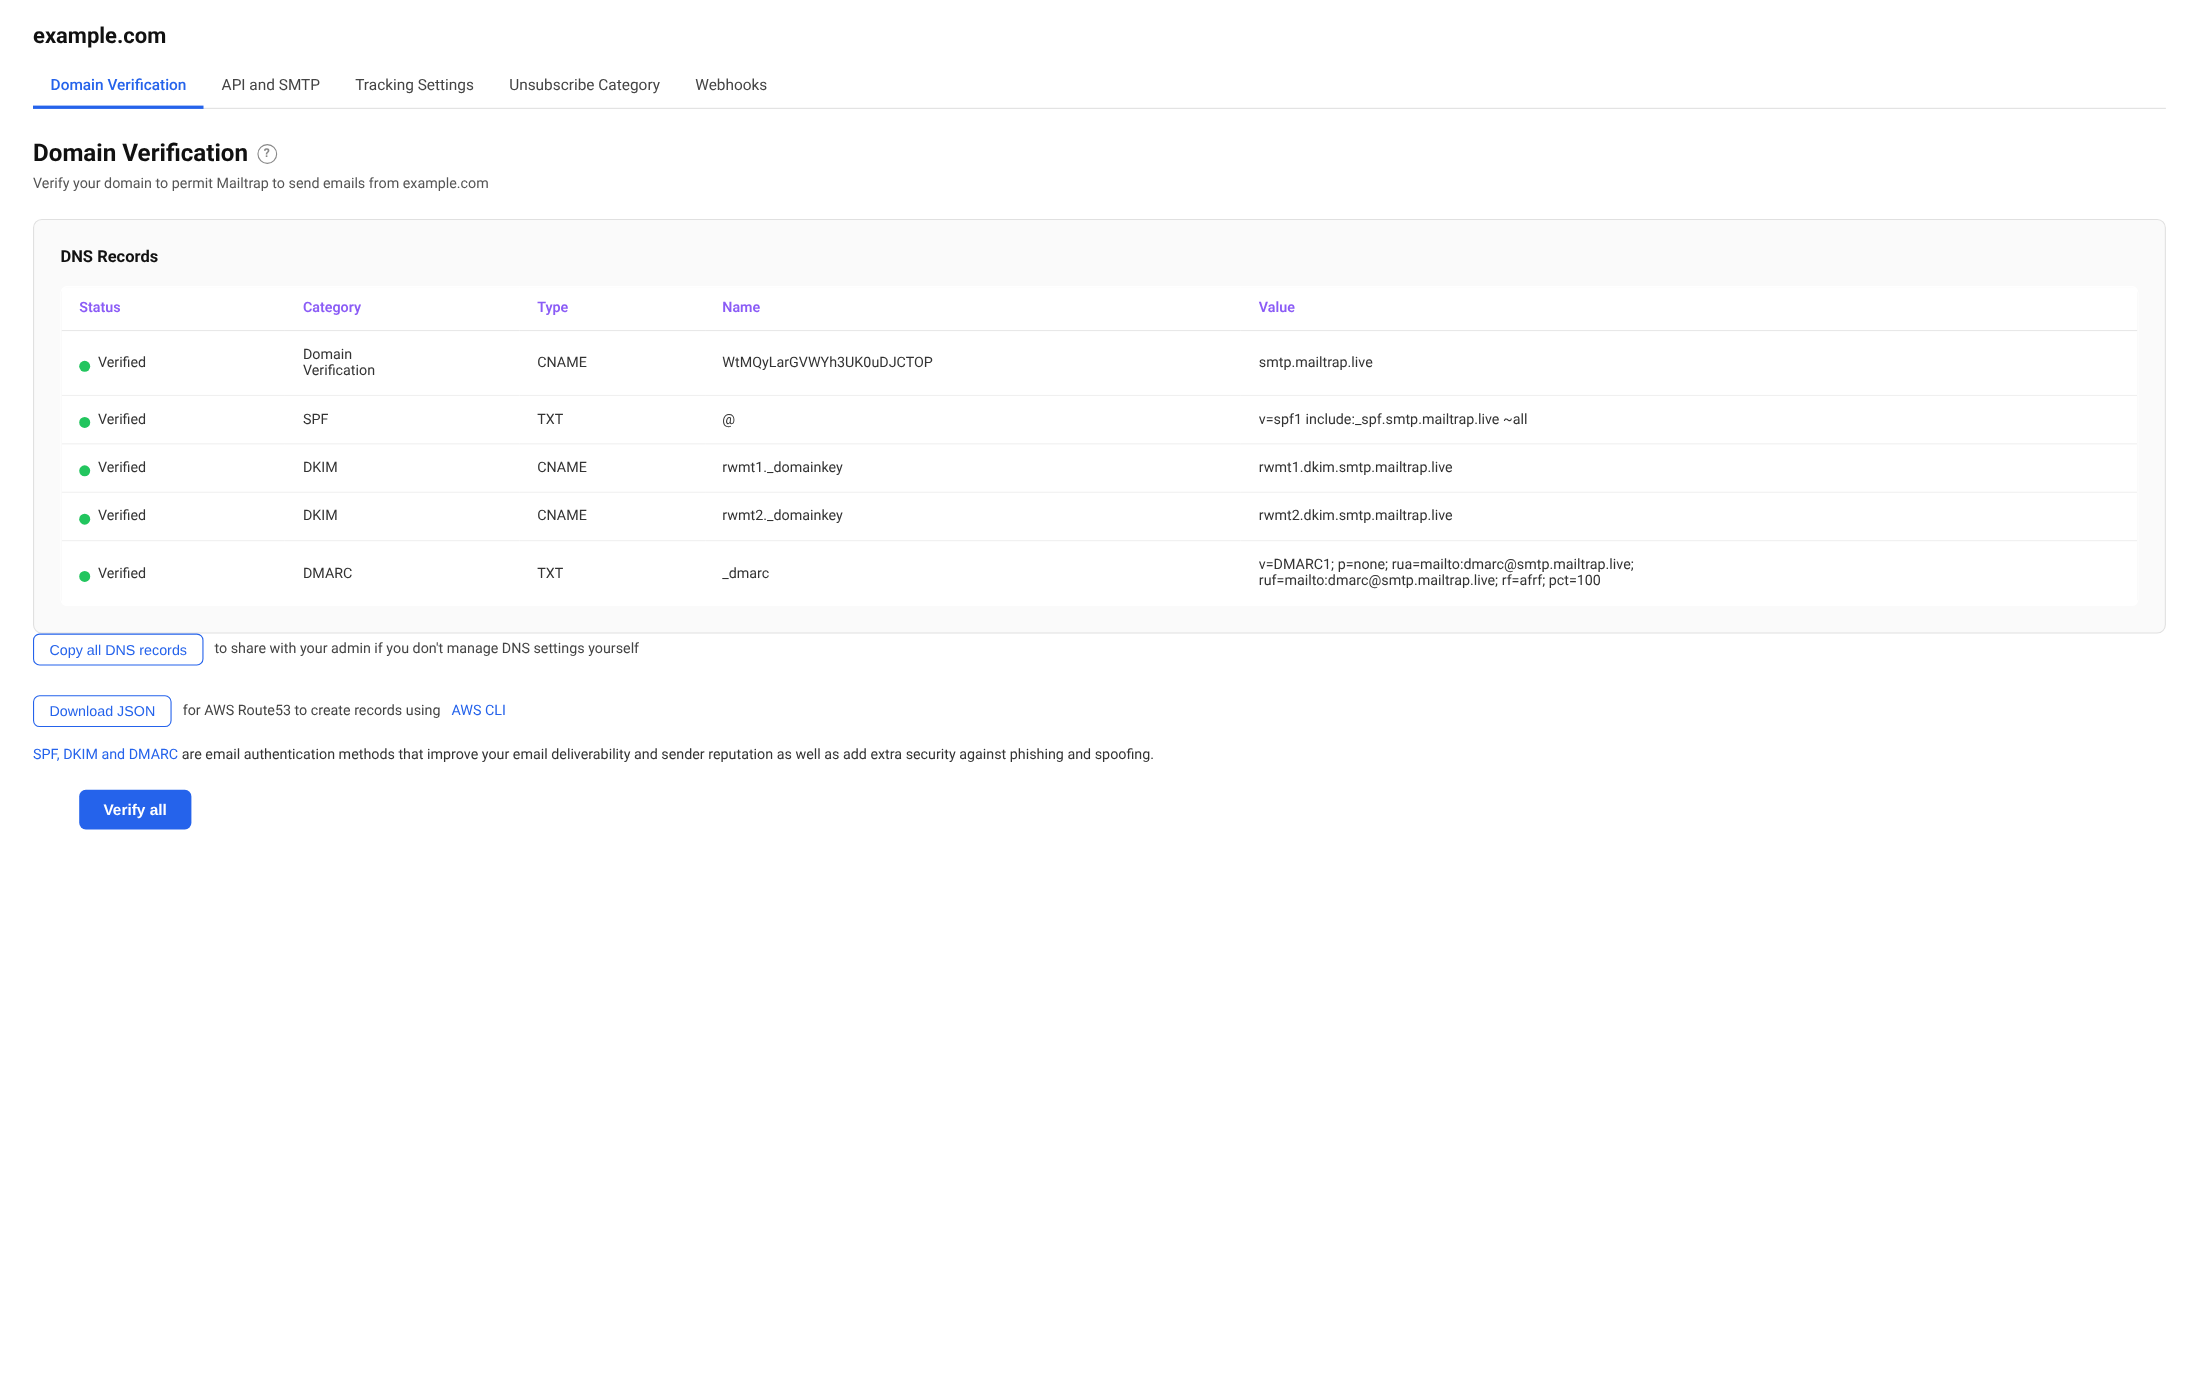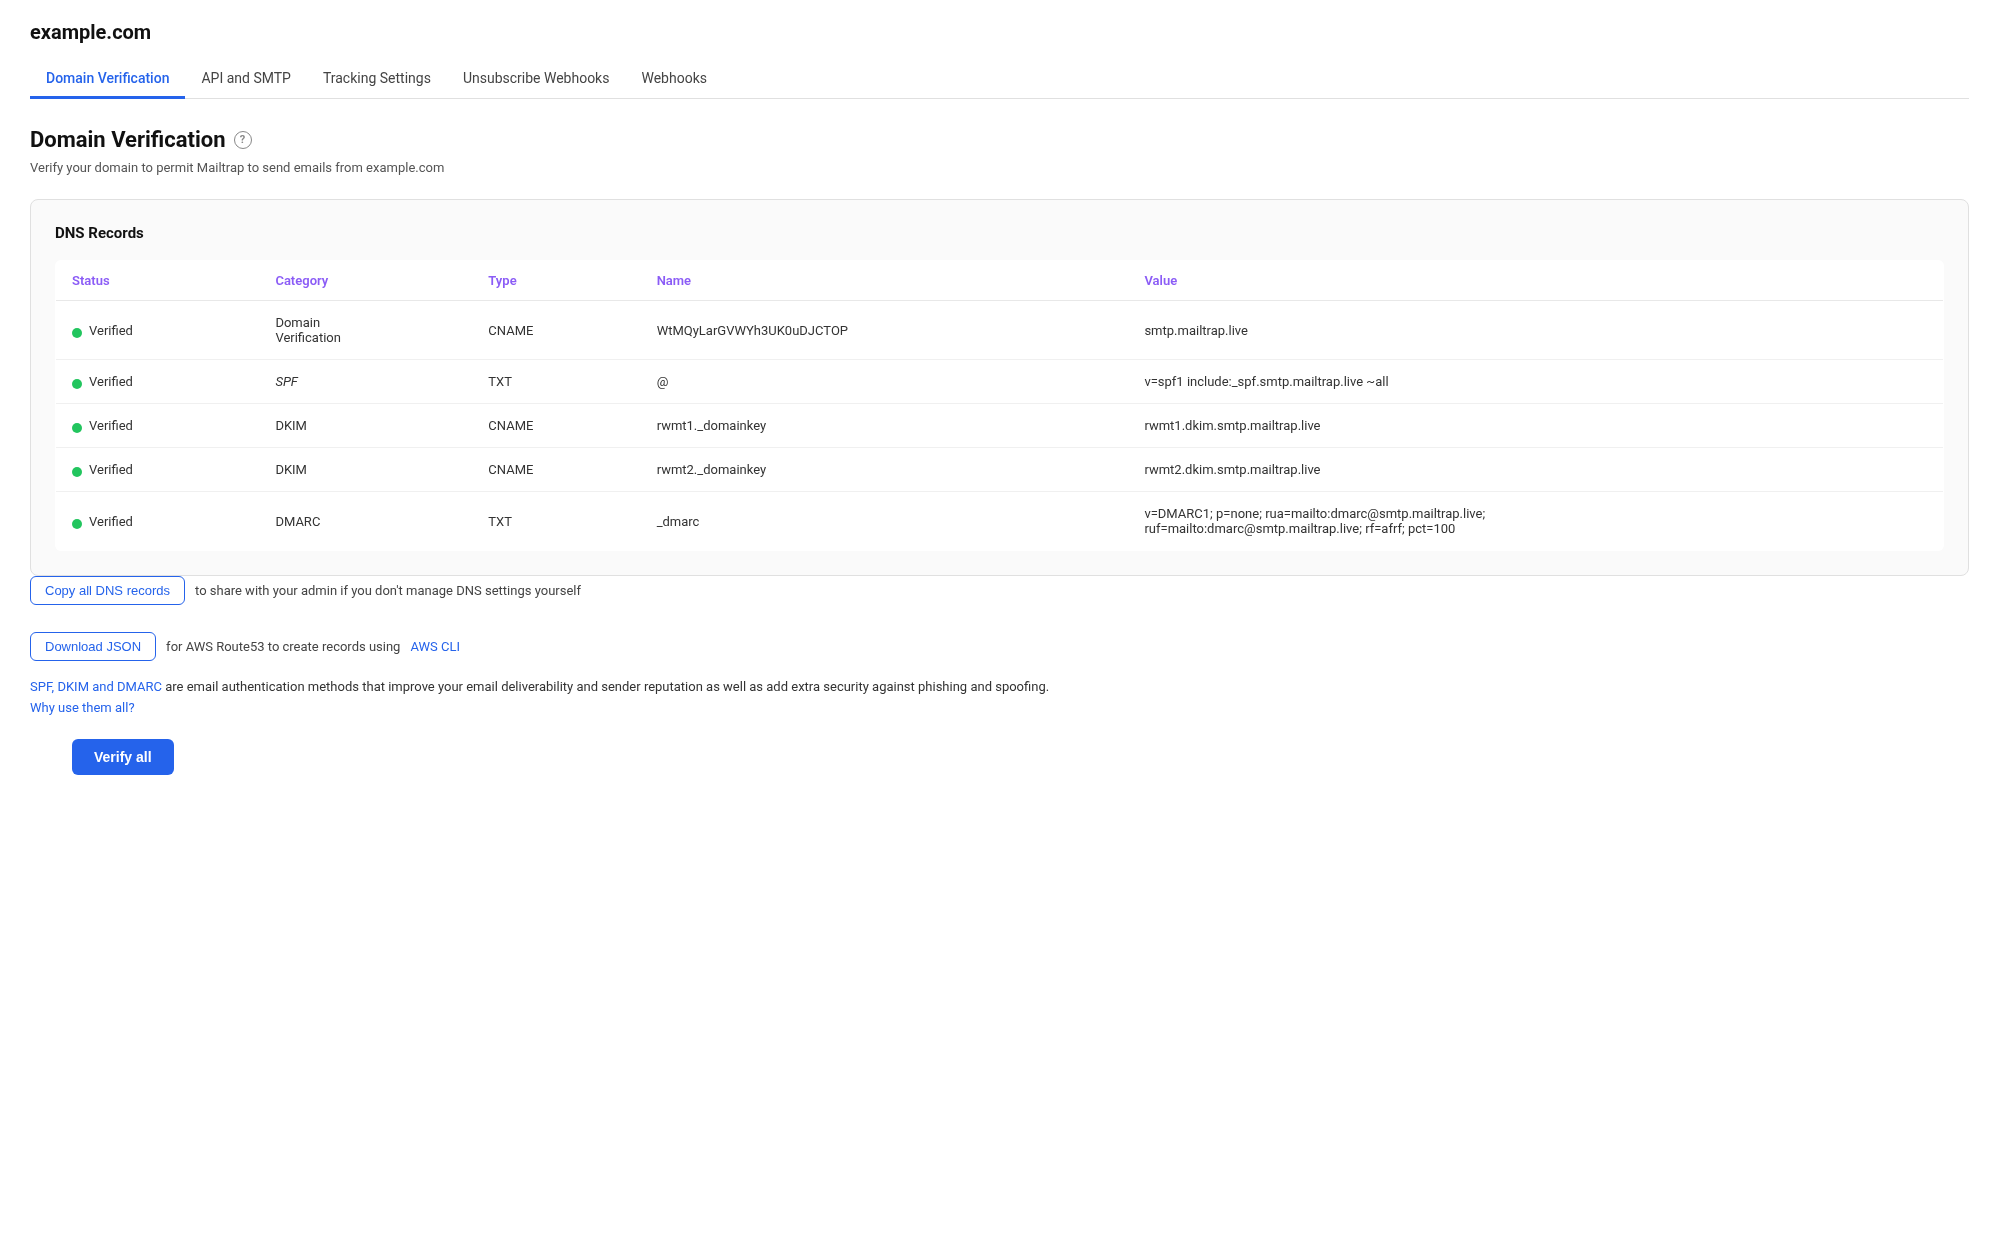--- a/index.html
+++ b/index.html
@@ -198,21 +198,21 @@
 <body>
 
 
 
 <div class="site-title">example.com</div>
 
 <nav class="tabs">
 <a class="tab active" href="#">Domain Verification</a>
     <a class="tab" href="#">API and SMTP</a>
     <a class="tab" href="#">Tracking Settings</a>
-    <a class="tab" href="#">Unsubscribe Webhooks</a>
+    <a class="tab" href="#">Unsubscribe Category</a>
     <a class="tab" href="#">Webhooks</a>
   </nav>
 
 <h1 class="section-title">
   <span>Domain Verification</span>
   <span class="help-icon">?</span>
 </h1>
 <p class="section-subtitle">Verify your domain to permit Mailtrap to send emails from example.com</p>
 
 <div class="dns-card">
@@ -241,21 +241,21 @@
           <td>WtMQyLarGVWYh3UK0uDJCTOP</td>
           <td style="white-space: pre-line;">smtp.mailtrap.live</td>
         </tr>
         <tr>
           <td>
             <div class="status-cell">
               <span class="dot"></span>
               <span>Verified</span>
             </div>
           </td>
-          <td style="white-space: pre-line; font-style: italic;">SPF</td>
+          <td style="white-space: pre-line;">SPF</td>
           <td>TXT</td>
           <td>@</td>
           <td style="white-space: pre-line;">v=spf1 include:_spf.smtp.mailtrap.live ~all</td>
         </tr>
         <tr>
           <td>
             <div class="status-cell">
               <span class="dot"></span>
               <span>Verified</span>
             </div>
@@ -303,21 +303,18 @@
     <button class="btn-outline">Download JSON</button>
     <span>for AWS Route53 to create records using </span>
     <a class="link-blue" href="#">AWS CLI</a>
   </div>
 </div>
 
 <div class="info-section">
   <div class="info-text">
     <a class="link-blue" href="#">SPF, DKIM and DMARC</a><span> are email authentication methods that improve your email deliverability and sender reputation as well as add extra security against phishing and spoofing.</span>
   </div>
-  <div class="info-text">
-    <a class="link-blue" href="#">Why use them all?</a>
-  </div>
 </div>
 
 <button class="verify-btn">Verify all</button>
 
 
 
 
 </body></html>

